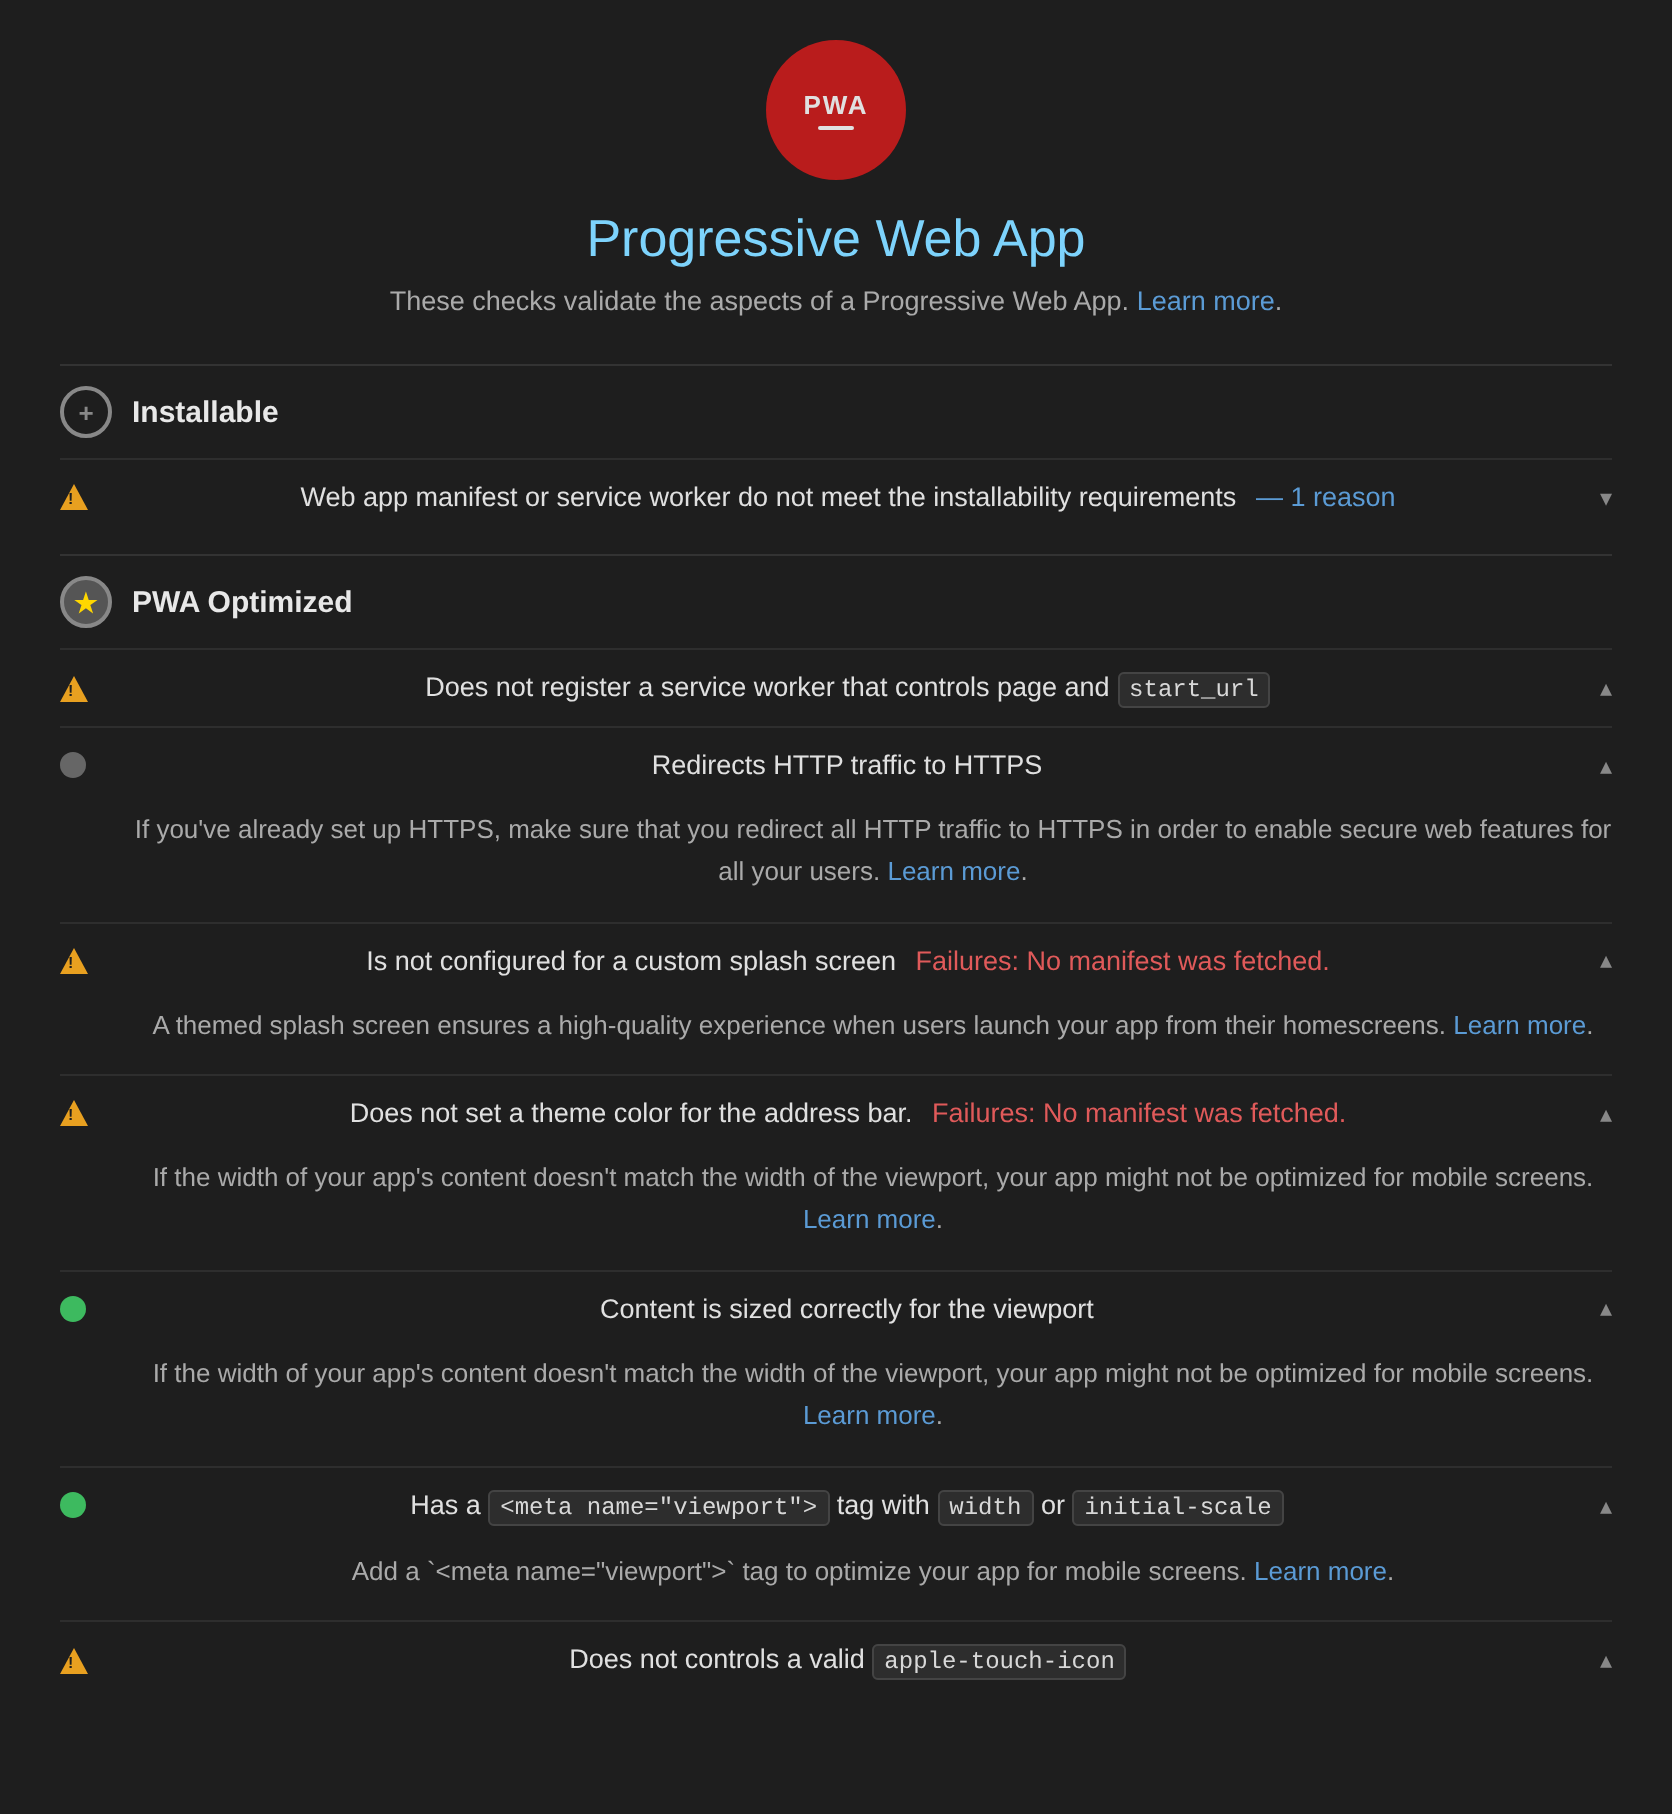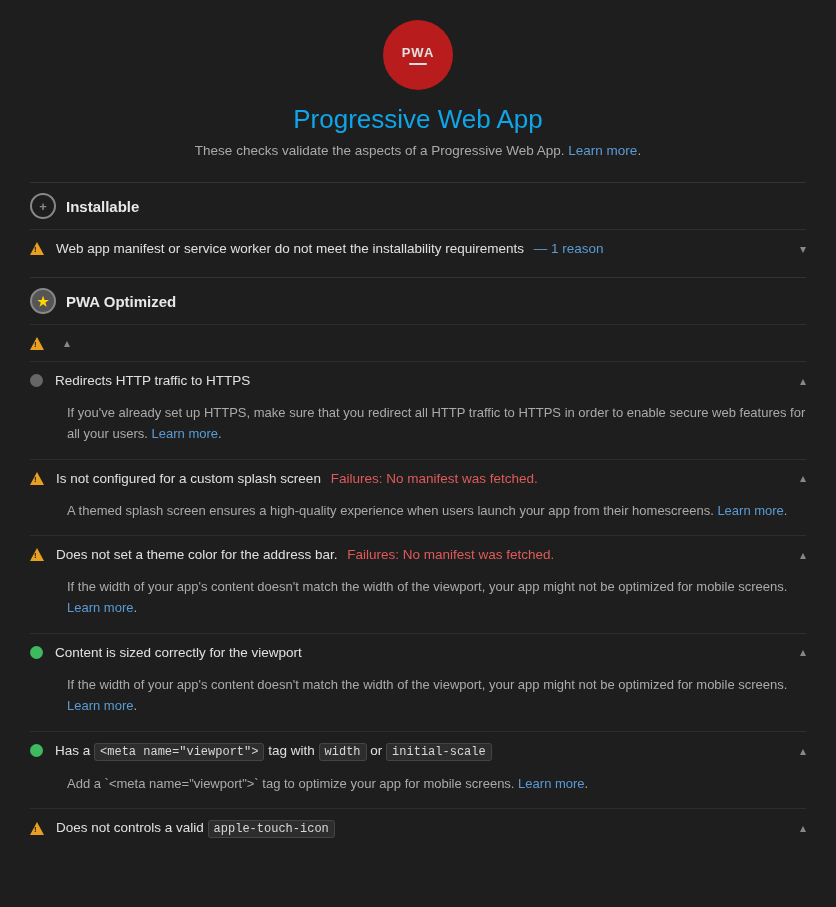--- a/index.html
+++ b/index.html
@@ -41,21 +41,21 @@
     .pwa-logo-dash {
       width: 18px;
       height: 2px;
       background: #e0e0e0;
       margin-top: 3px;
       border-radius: 1px;
     }
     .page-title {
       font-size: 26px;
       font-weight: 400;
-      color: #0ea5e9;
+      color: #7dd3fc;
       margin-bottom: 8px;
     }
     .page-subtitle {
       font-size: 13.5px;
       color: #aaaaaa;
       text-align: left;
     }
     .page-subtitle a {
       color: #5b9bd5;
       text-decoration: none;
@@ -86,20 +86,21 @@
       border-color: #888;
       color: #ffd700;
     }
     .section-title {
       font-size: 15px;
       font-weight: 600;
       color: #e8e8e8;
     }
     .audit-item {
       border-top: 1px solid #2e2e2e;
+      text-align: center;
     }
     .audit-header {
       display: flex;
       align-items: center;
       padding: 11px 0;
       cursor: pointer;
       position: relative;
     }
     .triangle-warn {
       width: 0;
@@ -211,20 +212,24 @@
   </div>
 
   <div class="section-header">
     <div class="section-icon star">★</div>
     <span class="section-title">PWA Optimized</span>
   </div>
 
   <div class="audit-item">
     <div class="audit-header">
       <div class="triangle-warn"></div>
+      <span class="audit-title">
+        <span>Does not register a service worker that controls page and</span>
+        <code>start_url</code>
+      </span>
       <span class="chevron">▴</span>
     </div>
   </div>
 
   <div class="audit-item">
     <div class="audit-header">
       <div class="circle-neutral"></div>
       <span class="audit-title">Redirects HTTP traffic to HTTPS</span>
       <span class="chevron">▴</span>
     </div>

